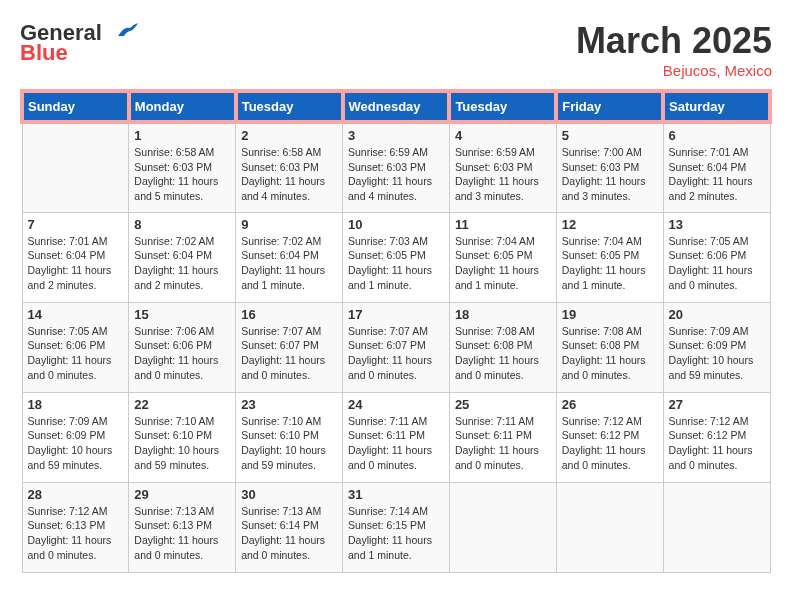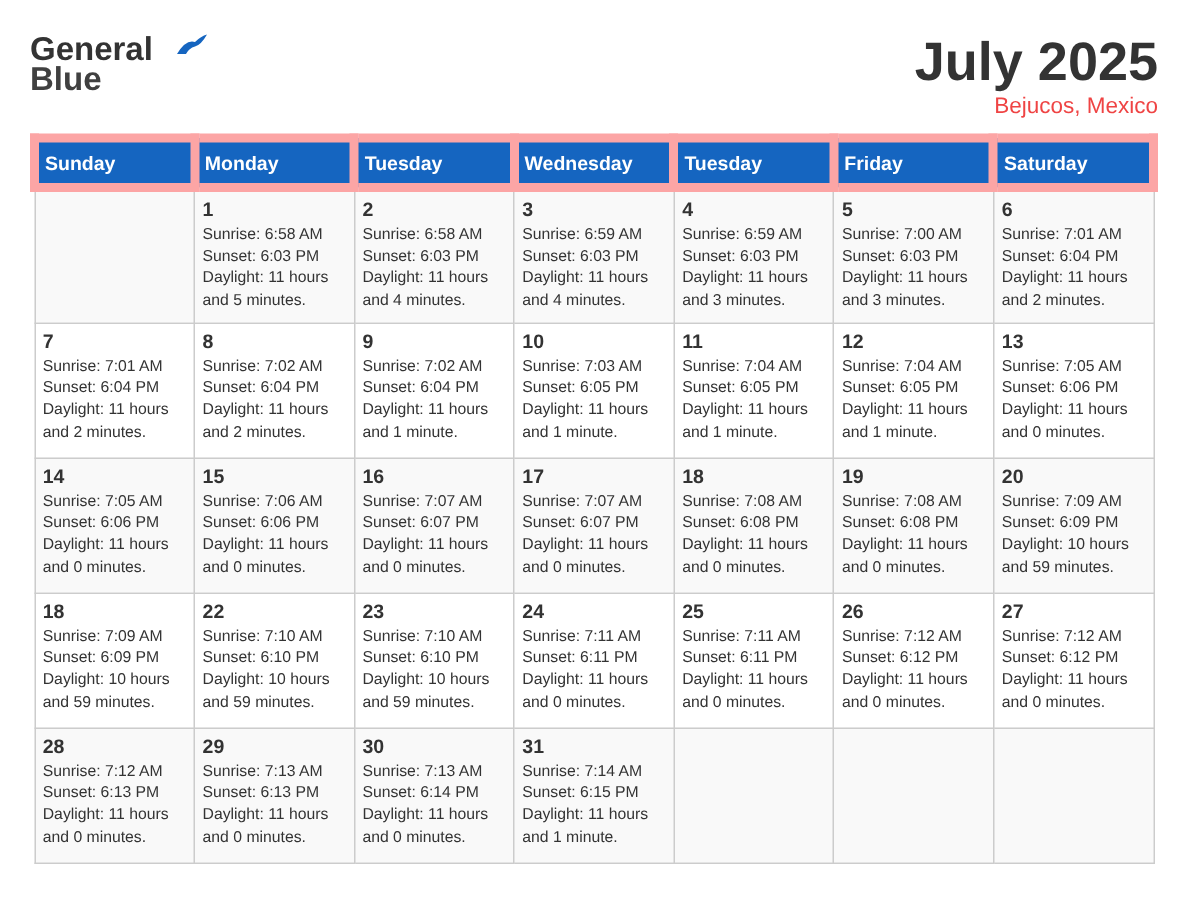--- a/index.html
+++ b/index.html
@@ -38,21 +38,21 @@
       border-collapse: collapse;
       table-layout: fixed;
     }
     thead tr th {
       background-color: #1565c0;
       color: #fff;
       font-size: 13px;
       font-weight: bold;
       padding: 6px 4px;
       text-align: left;
-      border: 6px solid #fca5a5;
+      border: 4px solid #fca5a5;
     }
     tbody tr td {
       vertical-align: top;
       border: 1px solid #ccc;
       padding: 4px 5px;
       font-size: 11px;
       color: #333;
       height: 90px;
     }
     tbody tr:nth-child(odd) td {
@@ -77,24 +77,24 @@
 <body>
 
 <div class="header">
   <div class="logo">
     <div style="display:flex; align-items:center; gap:14px;text-align:right;">
       <span style="font-size:22px; font-weight:bold; color:#333;">General</span>
       <svg width="22" height="18" viewBox="0 0 22 18" style="margin-top:-4px;">
         <path d="M2,14 Q8,4 14,6 Q18,2 22,1 Q18,8 14,9 Q10,10 8,14 Z" fill="#1565c0"></path>
       </svg>
     </div>
-    <span style="font-size:22px; font-weight:bold; color:#404040; margin-top:-6px;">Blue</span>
+    <span style="font-size:22px; font-weight:bold; color:#ef4444; margin-top:-6px;">Blue</span>
   </div>
   <div class="title-block">
-    <div class="month-title">July 2025</div>
+    <div class="month-title">March 2025</div>
     <div class="location">Bejucos, Mexico</div>
   </div>
 </div>
 
 <table>
   <thead>
     <tr id="header-row">
         <th>Sunday</th>
         <th>Monday</th>
         <th>Tuesday</th>

